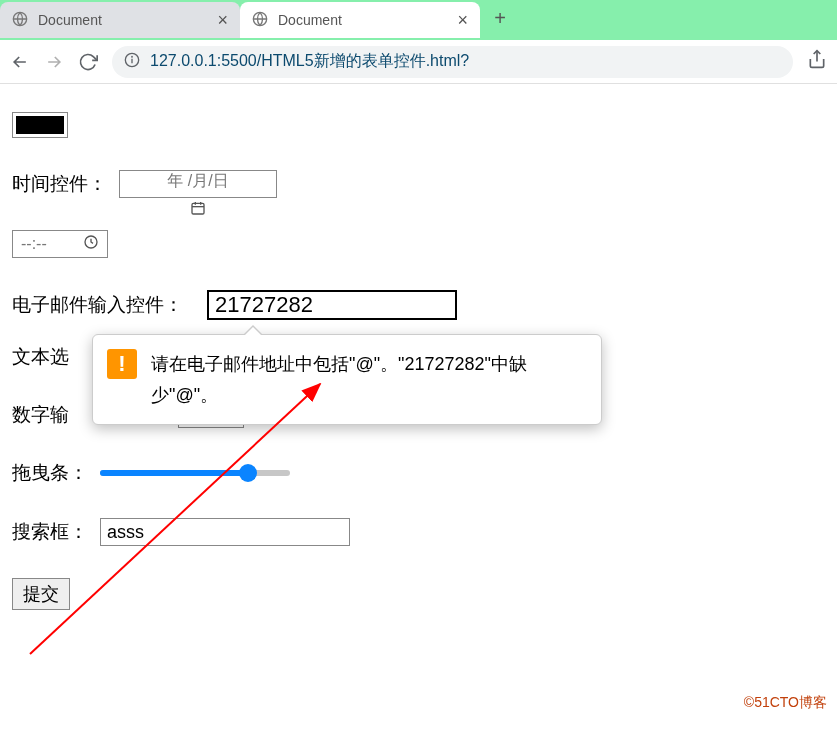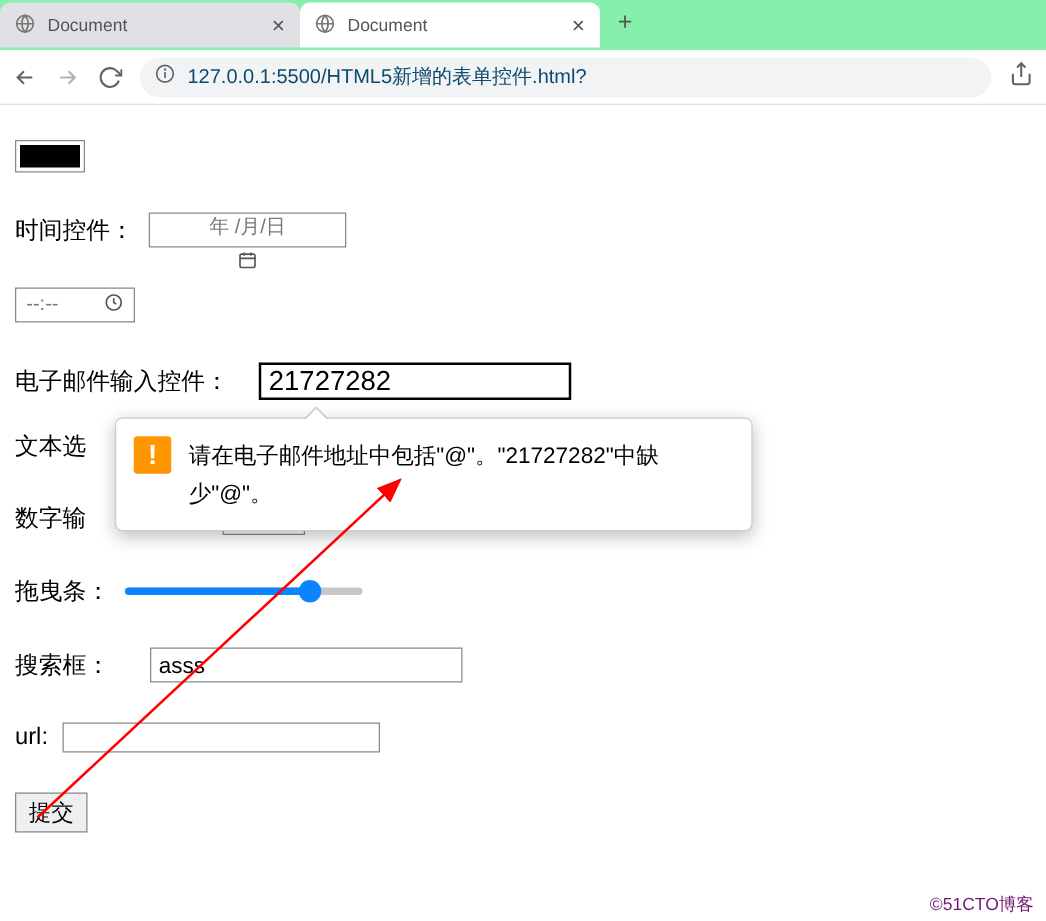--- a/index.html
+++ b/index.html
@@ -142,21 +142,21 @@
     border-radius: 50%;
     left: calc(78% - 9px);
   }
   .search-input {
     border: 1px solid #888;
     height: 28px;
     width: 250px;
     padding: 0 6px;
     font-size: 18px;
     font-family: Arial, sans-serif;
-    display: inline-flex; align-items: center; margin-left: 20px;
+    display: inline-flex; align-items: center;
   }
   .url-input {
     border: 1px solid #888;
     height: 24px;
     width: 254px;
     padding: 0 6px;
     display: inline-flex; align-items: center;
   }
   .submit-btn {
     background: #efefef;
@@ -218,22 +218,22 @@
   
   .arrow-svg {
     position: absolute;
     left: 0; top: 0;
     pointer-events: none;
     z-index: 20;
   }
   .watermark {
     position: absolute;
     right: 10px;
-    bottom: 4px;
-    color: #701a75;
+    bottom: 25px;
+    color: #c2410c;
     font-size: 14px;
   }
 </style>
 </head>
 <body>
 
 <div class="tab-strip">
   <div class="tab inactive">
     <span class="favicon">
       <svg width="16" height="16" viewBox="0 0 24 24" fill="none" stroke="#777" stroke-width="2">
@@ -355,24 +355,20 @@
     </span>
   </div>
 
   <div class="row">
     <span class="label">搜索框：</span>
     <span class="search-input">
       <span>asss</span>
     </span>
   </div>
 
-  <div class="row">
-    <span class="label" style="font-family:Arial,sans-serif;">url:</span>
-    <span class="url-input"></span>
-  </div>
 
   <div class="row" style="margin-top:10px;">
     <button class="submit-btn">提交</button>
   </div>
 
   <div class="tooltip">
     <div class="warn-icon">!</div>
     <div>请在电子邮件地址中包括"@"。"21727282"中缺少"@"。</div>
   </div>
 

